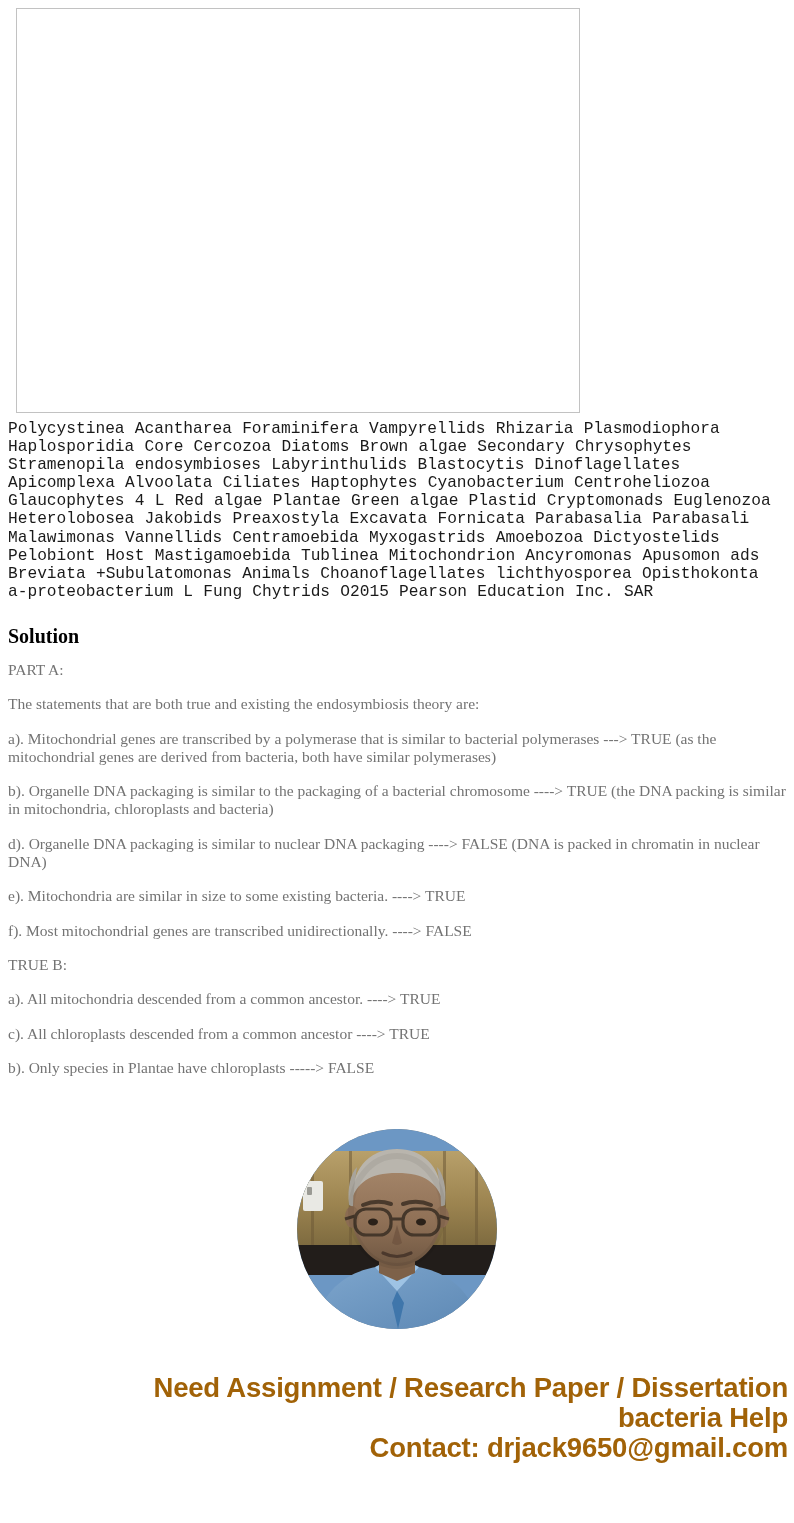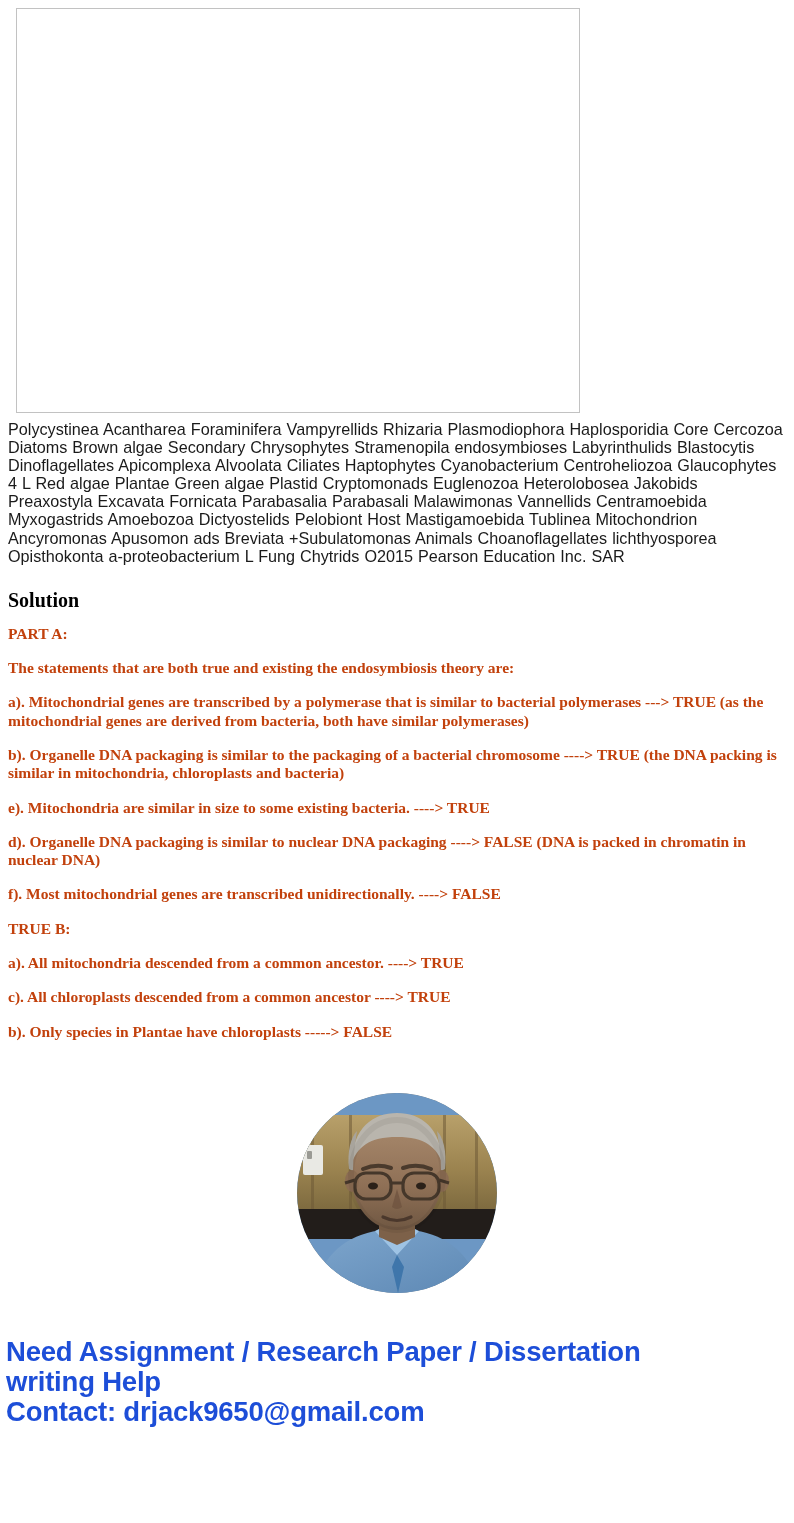--- a/index.html
+++ b/index.html
@@ -27,21 +27,21 @@
     height: 405px;
     margin: 8px 0 0 16px;
     border: 1px solid #c2c2c2;
     background: #ffffff;
     box-sizing: border-box;
   }
 
   
   .taxonomy {
     margin: 7px 8px 0 8px;
-    font-family: Liberation Sans, sans-serif;
+    font-family: Liberation Mono, monospace;
     font-size: 16.2px;
     line-height: 18.1px;
     color: #1a1a1a;
     text-align: left;
     word-spacing: 0.5px;
   }
 
   
   .solution-wrap {
     margin: 0 8px;
@@ -50,24 +50,24 @@
     font-family: "Liberation Serif", "DejaVu Serif", serif;
     font-size: 20px;
     font-weight: bold;
     margin: 24px 0 14px 0;
     line-height: 1.1;
     color: #000;
   }
   p.sol {
     font-family: "Liberation Serif", "DejaVu Serif", serif;
     font-size: 15.5px;
-    font-weight: bold;
+    font-weight: normal;
     line-height: 18.3px;
     margin: 0 0 16px 0;
-    color: #c2410c;
+    color: #737373;
   }
 
   
   .avatar-row {
     width: 100%;
     display: flex;
     justify-content: center;
     margin-top: 52px;
   }
   .avatar {
@@ -80,27 +80,27 @@
   }
   .avatar svg {
     display: block;
     width: 200px;
     height: 200px;
   }
 
   
   .footer {
     margin: 44px 6px 0 6px;
-    text-align: left;
+    text-align: right;
     font-family: "Liberation Sans", "DejaVu Sans", sans-serif;
     font-weight: bold;
     font-size: 27.5px;
     line-height: 30px;
     letter-spacing: -0.2px;
-    color: #1d4ed8;
+    color: #a16207;
   }
   .footer .line { display: block; }
   .footer .contact { display: block; }
   .pad-bottom { height: 26px; }
 </style>
 </head>
 <body>
 
 <div class="page">
 
@@ -114,23 +114,23 @@
 
     <p class="sol">PART A:</p>
 
     <p class="sol">The statements that are both true and existing the endosymbiosis theory are:</p>
 
     <p class="sol">a). Mitochondrial genes are transcribed by a polymerase that is similar to bacterial polymerases ---&gt; TRUE (as the mitochondrial genes are derived from bacteria, both have similar polymerases)</p>
 
     <p class="sol">b). Organelle DNA packaging is similar to the packaging of a bacterial chromosome ----&gt; TRUE (the DNA packing is similar in mitochondria, chloroplasts and bacteria)</p>
 
 
+    <p class="sol">d). Organelle DNA packaging is similar to nuclear DNA packaging ----&gt; FALSE (DNA is packed in chromatin in nuclear DNA)</p>
+
     <p class="sol">e). Mitochondria are similar in size to some existing bacteria. ----&gt; TRUE</p>
-
-    <p class="sol">d). Organelle DNA packaging is similar to nuclear DNA packaging ----&gt; FALSE (DNA is packed in chromatin in nuclear DNA)</p>
 
     <p class="sol">f). Most mitochondrial genes are transcribed unidirectionally. ----&gt; FALSE</p>
 
     <p class="sol">TRUE B:</p>
 
     <p class="sol">a). All mitochondria descended from a common ancestor. ----&gt; TRUE</p>
 
     <p class="sol">c). All chloroplasts descended from a common ancestor ----&gt; TRUE</p>
 
     <p class="sol">b). Only species in Plantae have chloroplasts -----&gt; FALSE</p>
@@ -211,19 +211,19 @@
           <path d="M86 124 q14 7 28 0" stroke="#4b382c" stroke-width="3.2" fill="none" stroke-linecap="round"></path>
 
           <ellipse cx="100" cy="82" rx="46" ry="55" fill="none" stroke="#000" stroke-opacity="0.06" stroke-width="6"></ellipse>
         </g>
       </svg>
     </div>
   </div>
 
   <div class="footer">
     <span class="line">Need Assignment / Research Paper / Dissertation</span>
-    <span class="line">writing Help</span>
+    <span class="line">bacteria Help</span>
     <span class="contact">Contact: drjack9650@gmail.com</span>
   </div>
 
   <div class="pad-bottom"></div>
 
 </div>
 
 </body></html>

